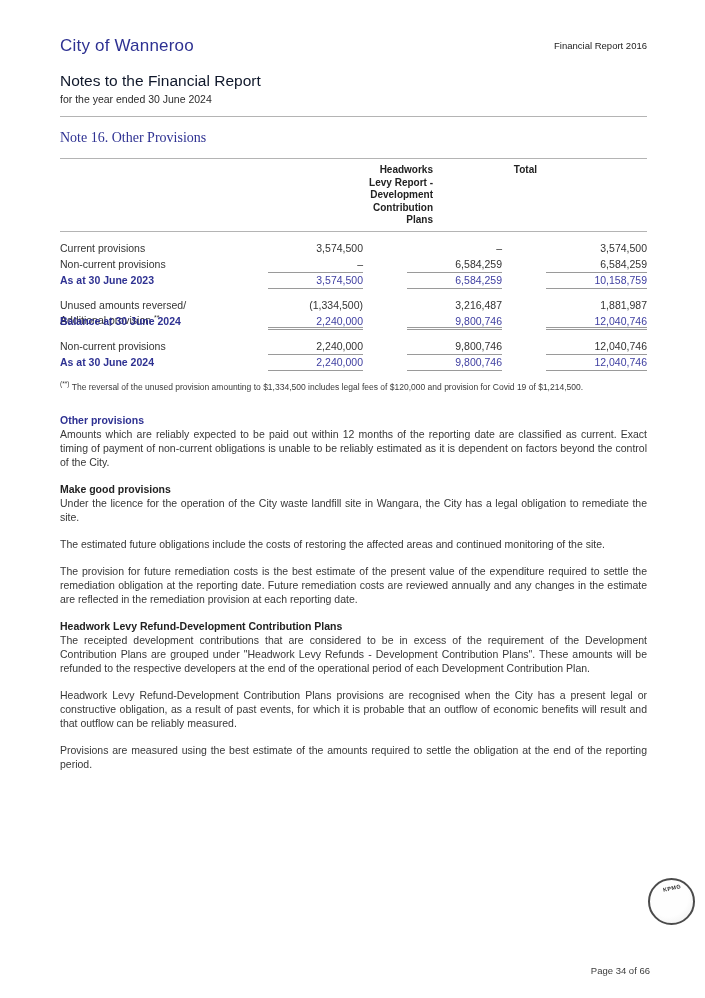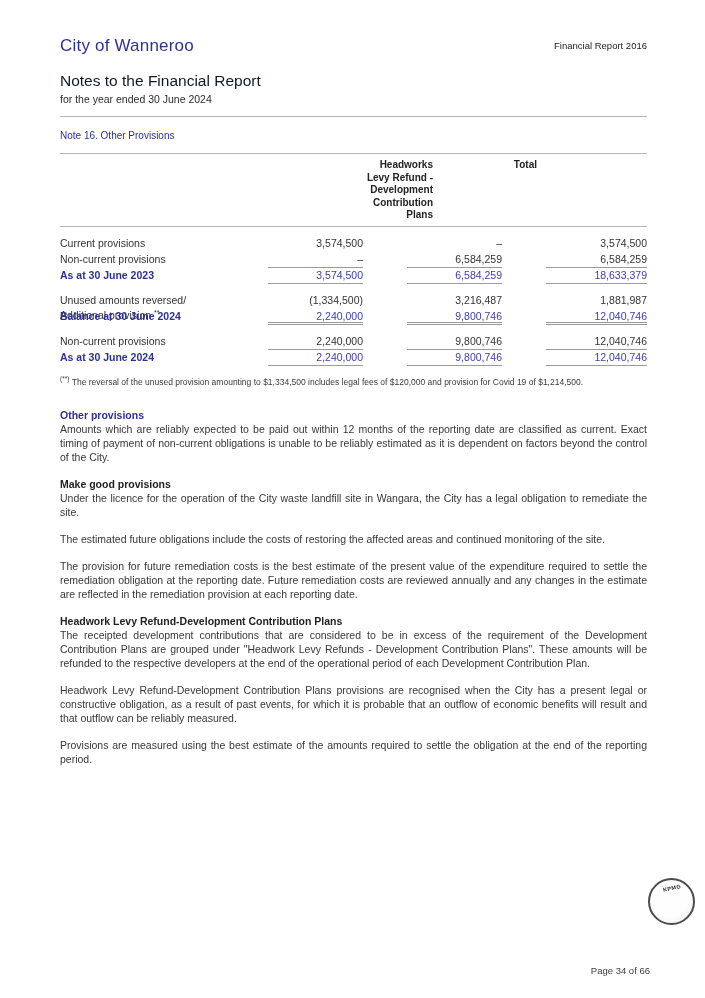--- a/index.html
+++ b/index.html
@@ -15,21 +15,21 @@
   .page{position:relative;width:705px;height:998px;background:#fff;overflow:hidden;
         padding:36px 58px 0 60px;}
   
   .top-row{display:flex;justify-content:space-between;align-items:flex-start;}
   .brand{color:var(--accent);font-size:17px;font-weight:400;letter-spacing:.2px;}
   .report-label{font-size:9.5px;color:#222;margin-top:4px;}
   .doc-title{font-size:15.5px;font-weight:400;color:#0f172a;margin-top:16px;}
   .doc-subtitle{font-size:10.5px;color:#2b2b2b;margin-top:3px;}
   .rule{border:0;border-top:1px solid var(--rule);height:0;}
   .rule-a{margin-top:11px;}
-  .note-title{color:var(--accent);font-size:10px;font-weight:400;margin:13px 0 12px 0;}
+  .note-title{color:var(--accent);font-size:14px;font-weight:400;margin:13px 0 12px 0;font-family:Liberation Serif, serif;}
   
   .ptable{font-size:10.5px;}
   .tgrid{display:grid;grid-template-columns:1fr 95px 95px 101px;column-gap:9px;}
   .thead .hcell{font-weight:bold;font-size:10px;line-height:12.5px;text-align:right;
                 white-space:pre-line;padding:5px 0 4px 0;color:#222;}
   .trow{height:16px;line-height:15px;gap:44px;}
   .tlabel{text-align:left;color:#333;}
   .tnum{text-align:right;color:#333;}
   .u{border-bottom:1px solid var(--num-rule);}
   .total .tlabel{color:var(--accent);font-weight:bold;}
@@ -68,21 +68,21 @@
 
   <div class="note-title">Note 16. Other Provisions</div>
 
   <hr class="rule">
 
   <div class="ptable">
 
     <div class="tgrid thead">
       <div class="hcell"></div>
       <div class="hcell">Headworks
-Levy Refund -
+Levy Report -
 Development
 Contribution
 Plans</div>
       <div class="hcell">Total</div>
     </div>
 
     <hr class="rule">
     <div class="tspacer"></div>
 
     <div class="tgrid trow">
@@ -96,21 +96,21 @@
       <span class="tlabel">Non-current provisions</span>
       <span class="tnum u">–</span>
       <span class="tnum u">6,584,259</span>
       <span class="tnum u">6,584,259</span>
     </div>
 
     <div class="tgrid trow total">
       <span class="tlabel">As at 30 June 2023</span>
       <span class="tnum u">3,574,500</span>
       <span class="tnum u">6,584,259</span>
-      <span class="tnum u">18,633,379</span>
+      <span class="tnum u">10,158,759</span>
     </div>
 
     <div class="tspacer"></div>
 
     <div class="tgrid trow">
       <span class="tlabel"><span>Unused amounts reversed/ Additional provision</span>&nbsp;<sup class="mark">**</sup></span>
       <span class="tnum u">(1,334,500)</span>
       <span class="tnum u">3,216,487</span>
       <span class="tnum u">1,881,987</span>
     </div>

